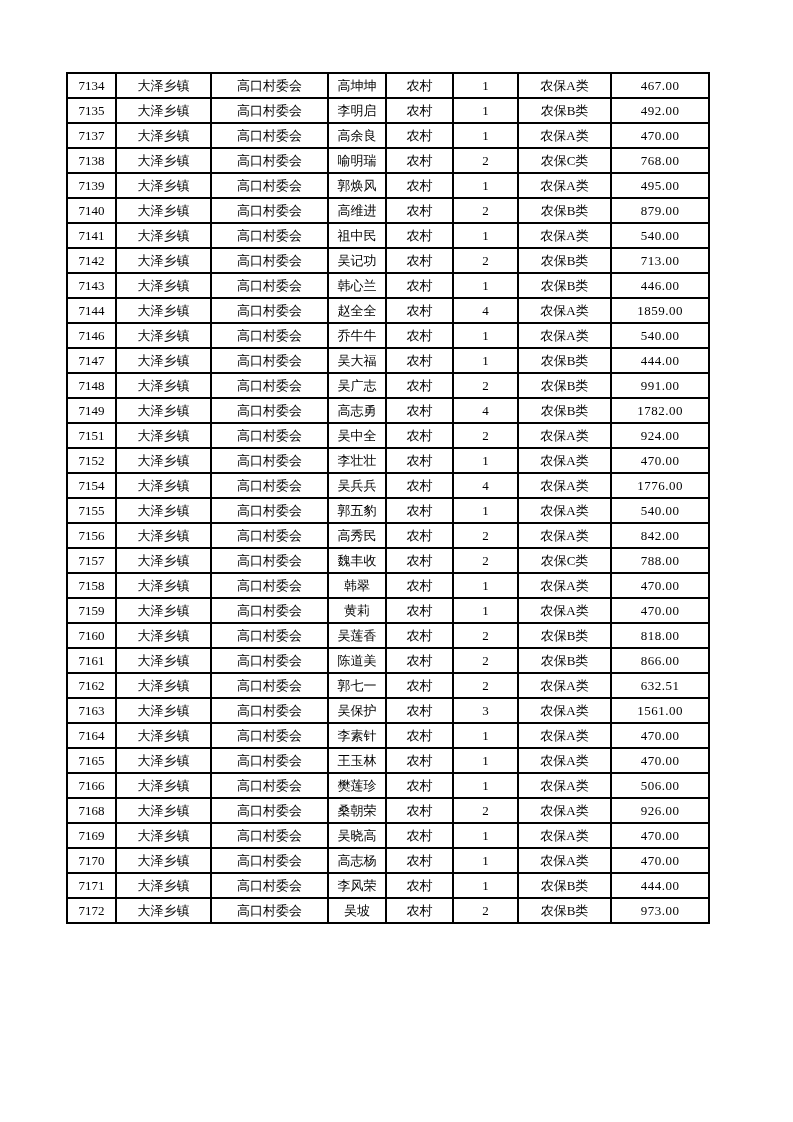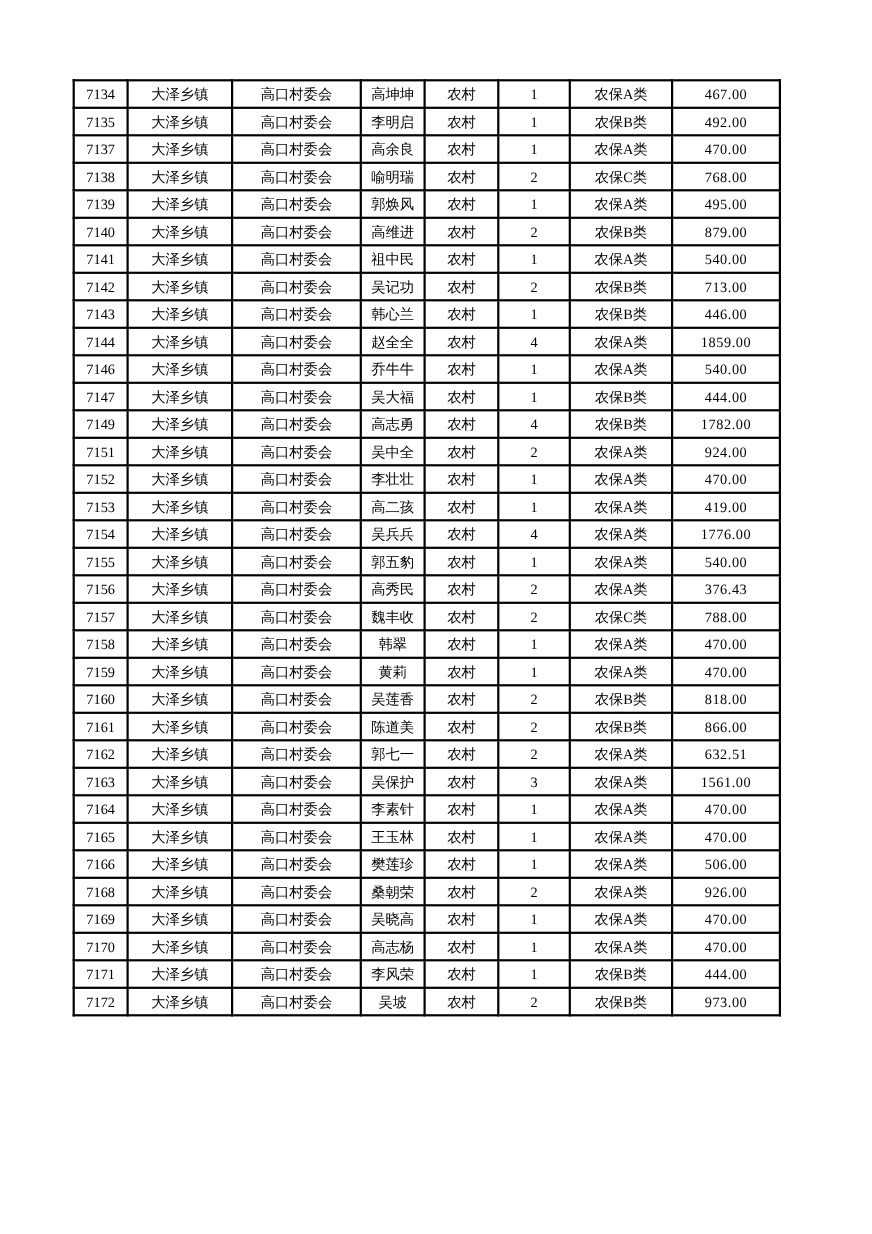--- a/index.html
+++ b/index.html
@@ -170,20 +170,30 @@
           <td class="c-id">7147</td>
           <td class="c-town">大泽乡镇</td>
           <td class="c-committee">高口村委会</td>
           <td class="c-name">吴大福</td>
           <td class="c-category">农村</td>
           <td class="c-count">1</td>
           <td class="c-insurance">农保B类</td>
           <td class="c-amount">444.00</td>
         </tr>
         <tr>
+          <td class="c-id">7148</td>
+          <td class="c-town">大泽乡镇</td>
+          <td class="c-committee">高口村委会</td>
+          <td class="c-name">吴广志</td>
+          <td class="c-category">农村</td>
+          <td class="c-count">2</td>
+          <td class="c-insurance">农保B类</td>
+          <td class="c-amount">991.00</td>
+        </tr>
+        <tr>
           <td class="c-id">7149</td>
           <td class="c-town">大泽乡镇</td>
           <td class="c-committee">高口村委会</td>
           <td class="c-name">高志勇</td>
           <td class="c-category">农村</td>
           <td class="c-count">4</td>
           <td class="c-insurance">农保B类</td>
           <td class="c-amount">1782.00</td>
         </tr>
         <tr>
@@ -200,30 +210,20 @@
           <td class="c-id">7152</td>
           <td class="c-town">大泽乡镇</td>
           <td class="c-committee">高口村委会</td>
           <td class="c-name">李壮壮</td>
           <td class="c-category">农村</td>
           <td class="c-count">1</td>
           <td class="c-insurance">农保A类</td>
           <td class="c-amount">470.00</td>
         </tr>
         <tr>
-          <td class="c-id">7153</td>
-          <td class="c-town">大泽乡镇</td>
-          <td class="c-committee">高口村委会</td>
-          <td class="c-name">高二孩</td>
-          <td class="c-category">农村</td>
-          <td class="c-count">1</td>
-          <td class="c-insurance">农保A类</td>
-          <td class="c-amount">419.00</td>
-        </tr>
-        <tr>
           <td class="c-id">7154</td>
           <td class="c-town">大泽乡镇</td>
           <td class="c-committee">高口村委会</td>
           <td class="c-name">吴兵兵</td>
           <td class="c-category">农村</td>
           <td class="c-count">4</td>
           <td class="c-insurance">农保A类</td>
           <td class="c-amount">1776.00</td>
         </tr>
         <tr>
@@ -237,21 +237,21 @@
           <td class="c-amount">540.00</td>
         </tr>
         <tr>
           <td class="c-id">7156</td>
           <td class="c-town">大泽乡镇</td>
           <td class="c-committee">高口村委会</td>
           <td class="c-name">高秀民</td>
           <td class="c-category">农村</td>
           <td class="c-count">2</td>
           <td class="c-insurance">农保A类</td>
-          <td class="c-amount">376.43</td>
+          <td class="c-amount">842.00</td>
         </tr>
         <tr>
           <td class="c-id">7157</td>
           <td class="c-town">大泽乡镇</td>
           <td class="c-committee">高口村委会</td>
           <td class="c-name">魏丰收</td>
           <td class="c-category">农村</td>
           <td class="c-count">2</td>
           <td class="c-insurance">农保C类</td>
           <td class="c-amount">788.00</td>

